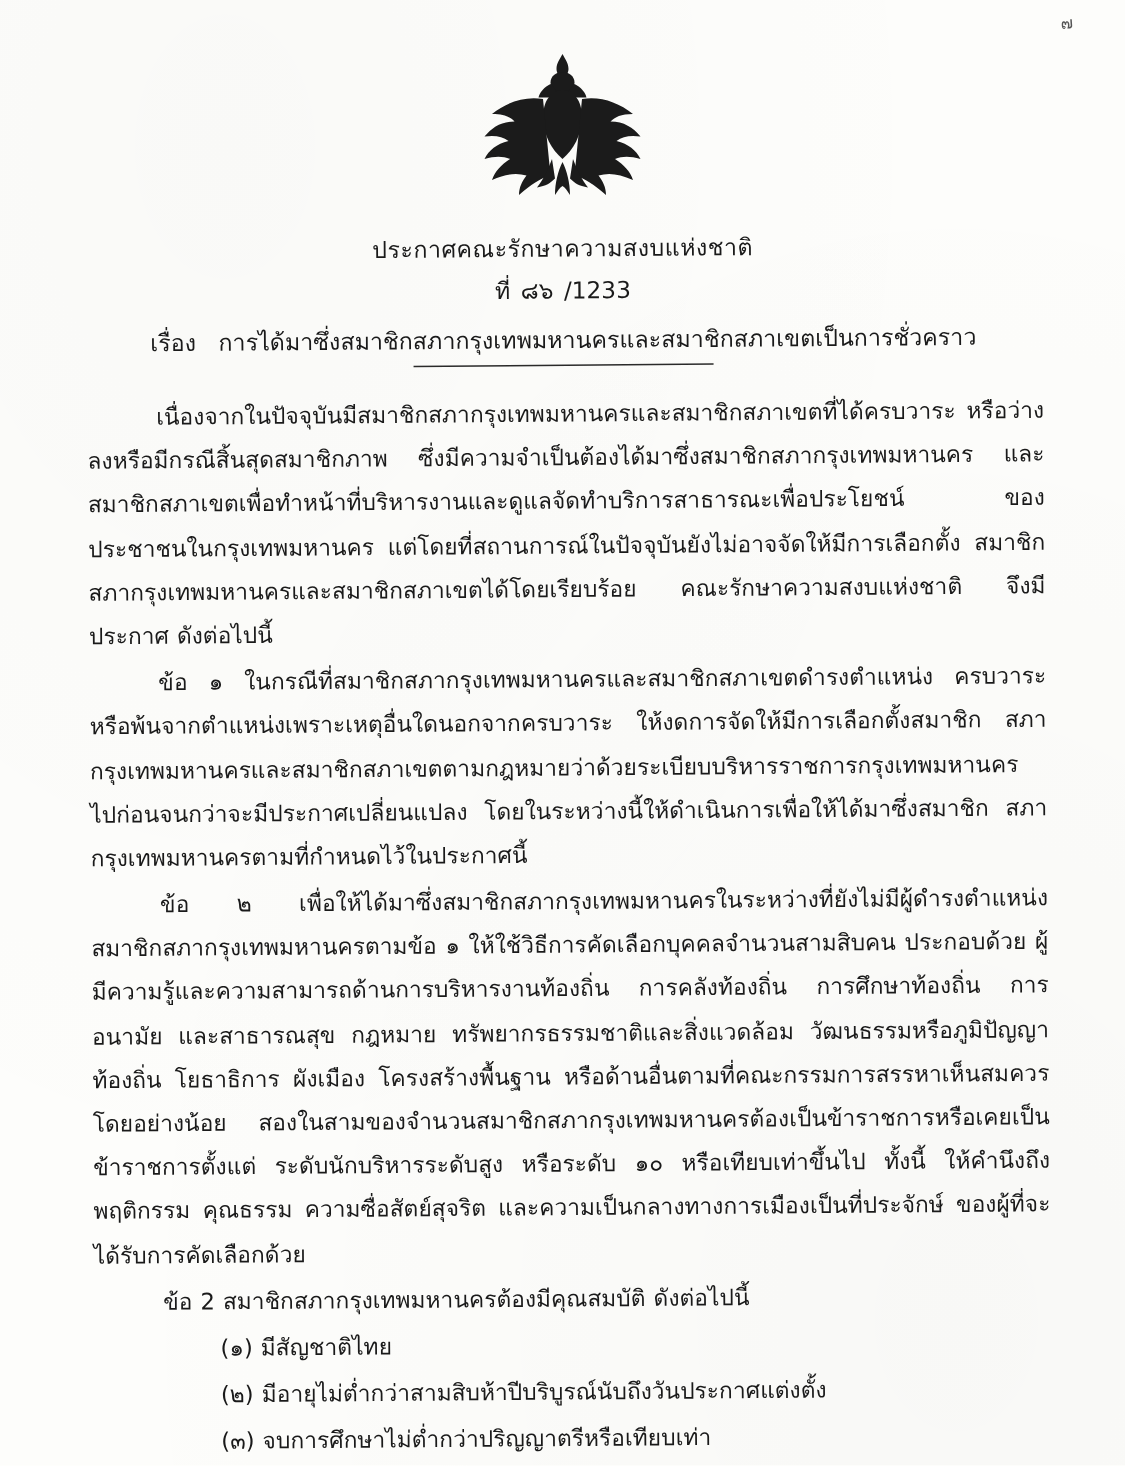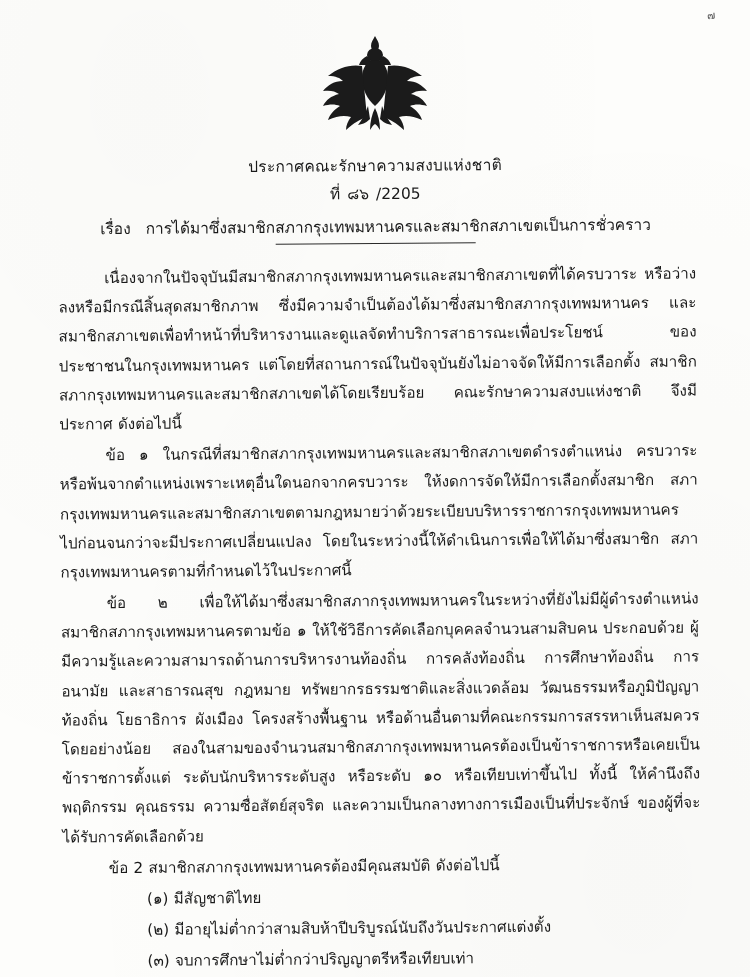--- a/index.html
+++ b/index.html
@@ -131,21 +131,21 @@
         <path d="M65 78 c3 6 5 14 5 22 c-2 -3 -3 -5 -5 -6 c-2 1 -3 3 -5 6 c0 -8 2 -16 5 -22 z"></path>
       </g>
     </svg>
   </div>
 
   <div class="head-block tilt">
     <div class="head-line-1">ประกาศคณะรักษาความสงบแห่งชาติ</div>
     <div class="head-line-2">
       <span>ที่</span>
       <span class="num">๘๖</span>
-      <span>/2205</span>
+      <span>/1233</span>
     </div>
     <div class="head-line-3">
       <span class="label">เรื่อง</span>
       <span>การได้มาซึ่งสมาชิกสภากรุงเทพมหานครและสมาชิกสภาเขตเป็นการชั่วคราว</span>
       <div class="rule"></div>
     </div>
   </div>
 
   <div class="body-text tilt">
 

